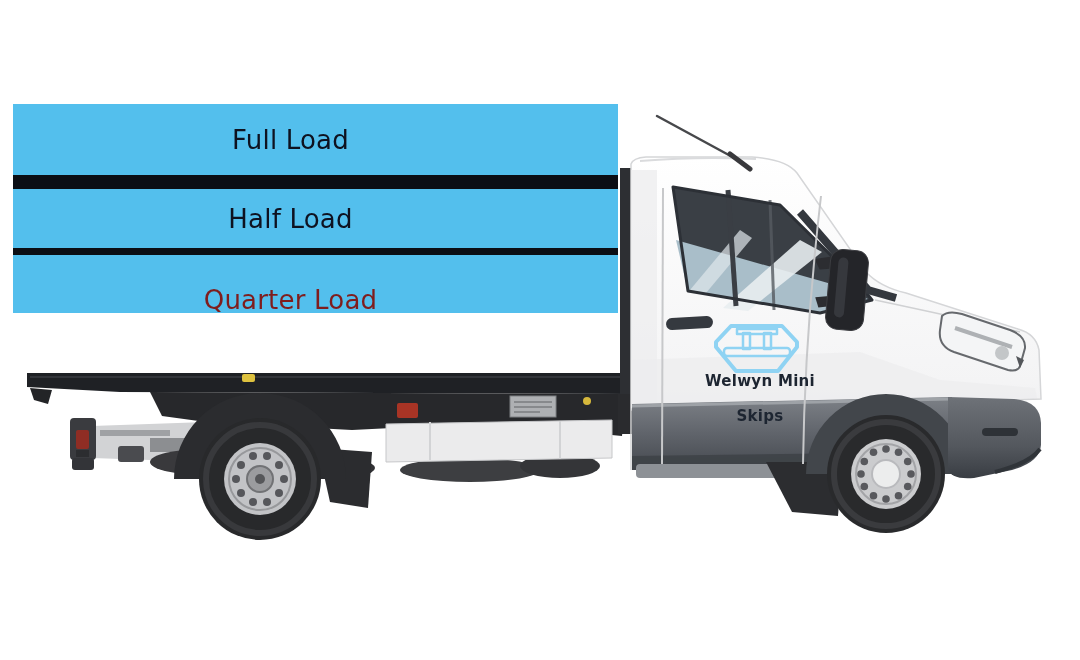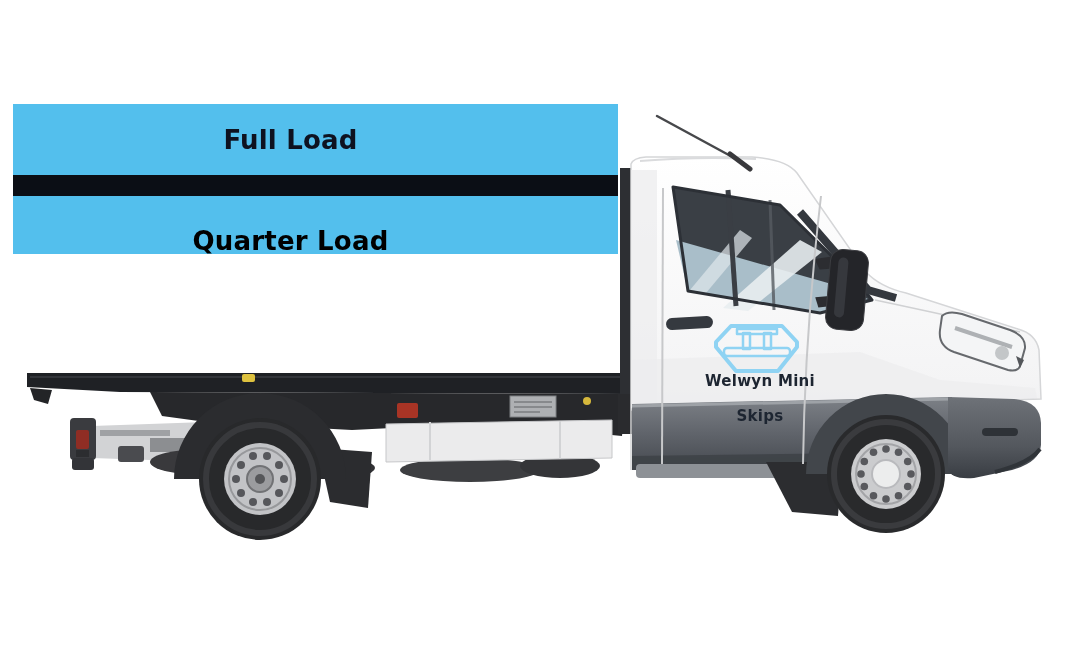--- a/index.html
+++ b/index.html
@@ -11,21 +11,21 @@
   
   .overlay{
     position:absolute;left:13px;top:104px;width:605px;height:270px;z-index:2;
     display:flex;flex-direction:column;
   }
   .band{
     display:flex;align-items:center;justify-content:center;
     padding-right:50px;box-sizing:border-box;
   }
   .band span{
-    font-weight:700;font-size:26px;letter-spacing:.2px;line-height:1;
+    font-weight:400;font-size:26px;letter-spacing:.2px;line-height:1;
   }
   .band.b1{height:71px}.band.b2{height:61px}.band.b3{height:59px}.band.b4{height:58px}
   .divider{height:7px;}
   
   .branding{position:absolute;z-index:3;}
   .skip-icon-svg{position:absolute;left:711px;top:320px;width:92px;height:58px;}
   .brand-text{
     position:absolute;left:687px;top:374px;width:146px;text-align:center;
     font-weight:700;font-size:15px;line-height:15px;letter-spacing:.3px;
   }
@@ -190,23 +190,26 @@
       <rect x="666" y="317" width="47" height="12" rx="6" fill="#35393f" transform="rotate(-3 690 323)"></rect>
     </g>
   </svg>
 
   <div class="overlay">
     <div class="band b1" style="background-color: rgb(83, 191, 237);">
       <span style="color: rgb(14, 18, 32);">Full Load</span>
     </div>
     <div class="divider" style="background-color: rgb(11, 14, 21);"></div>
     <div class="divider" style="background-color: rgb(11, 14, 21);"></div>
+    <div class="band b3" style="background-color: rgb(83, 191, 237);">
+      <span style="color: rgb(14, 18, 32);">Half Load</span>
+    </div>
     <div class="divider" style="background-color: rgb(11, 14, 21);"></div>
     <div class="band b4" style="background-color: rgb(83, 191, 237);">
-      <span style="color: #000000; margin-top: 32px;">Quarter Load</span>
+      <span style="color: #7f1d1d; margin-top: 32px;">Quarter Load</span>
     </div>
   </div>
 
   <div class="branding">
     <svg class="skip-icon-svg" viewBox="0 0 92 58" aria-hidden="true">
       <g fill="none" stroke-linejoin="round" stroke-linecap="round" stroke="#8fd3f3">
         <path d="M5,22 L20,6 L71,6 L86,22 L86,27 L67,51 L25,51 L5,27 Z" stroke-width="4"></path>
         <rect x="13" y="28" width="66" height="8" rx="3" stroke-width="2.5"></rect>
         <rect x="26" y="9" width="40" height="5" stroke-width="2.5"></rect>
         <rect x="32" y="13" width="7" height="16" stroke-width="2.5"></rect>

